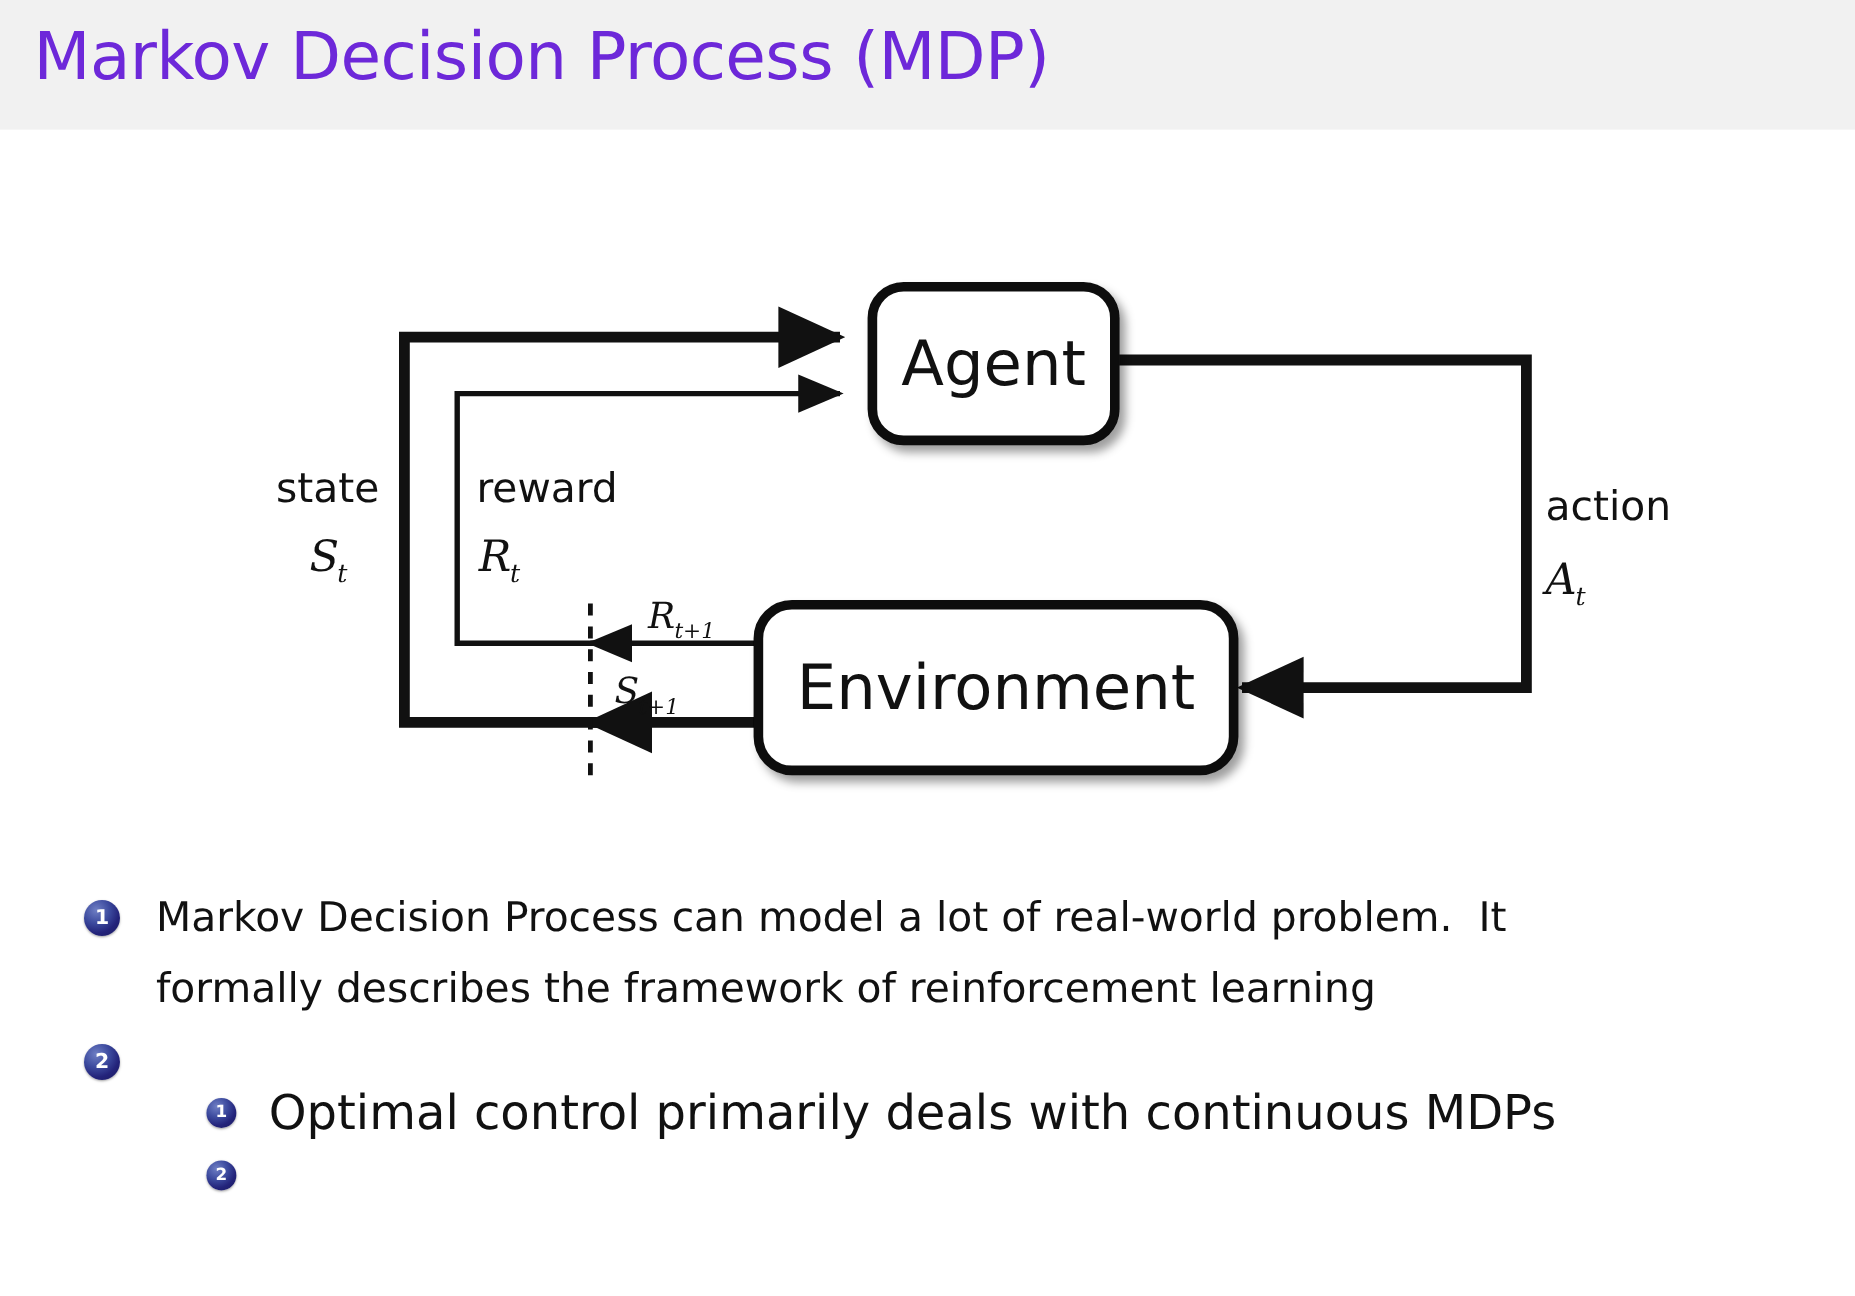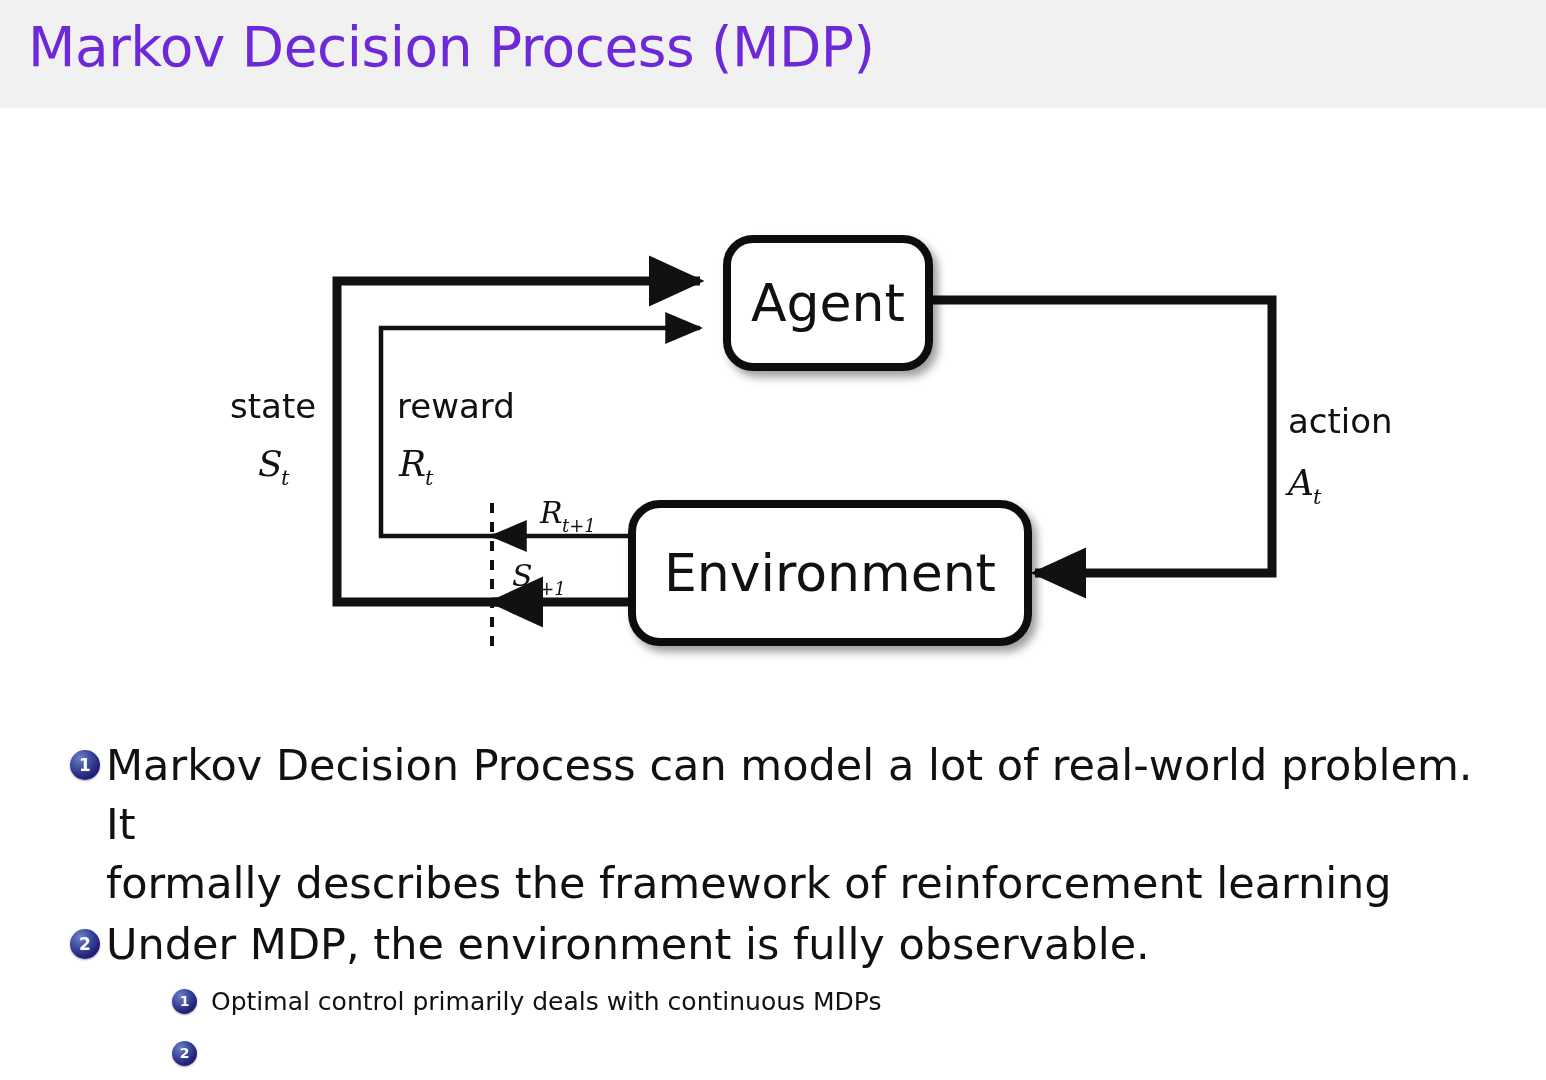--- a/index.html
+++ b/index.html
@@ -136,29 +136,29 @@
     line-height: 25px;
     font-size: 14px;
     margin-top: 13px;
   }
   .bullet-text {
     font-family: "DejaVu Sans", "Liberation Sans", sans-serif;
     color: #111111;
     white-space: pre-wrap;
   }
   .text-lvl1 {
-    font-size: 43px;
+    font-size: 34px;
     line-height: 59px;
-    margin-left: 6px;
+    margin-left: 30px;
     max-width: 1420px;
   }
   .text-lvl2 {
-    font-size: 25px;
+    font-size: 40px;
     line-height: 52px;
-    margin-left: 14px;
+    margin-left: 27px;
     max-width: 1330px;
   }
 </style>
 </head>
 <body>
 
 <div id="header-bar"></div>
 <div id="page-title">Markov Decision Process (MDP)</div>
 
 <div id="diagram">
@@ -234,21 +234,20 @@
 <div id="bullet-list">
 
   <div class="bullet-row lvl1">
     <span class="badge badge-1">1</span>
     <span class="bullet-text text-lvl1">Markov Decision Process can model a lot of real-world problem.  It
 formally describes the framework of reinforcement learning</span>
   </div>
 
   <div class="bullet-row lvl1">
     <span class="badge badge-1">2</span>
-    <span class="bullet-text text-lvl1">Under MDP, the environment is fully observable.</span>
   </div>
 
   <div class="bullet-row lvl2">
     <span class="badge badge-2">1</span>
     <span class="bullet-text text-lvl2">Optimal control primarily deals with continuous MDPs</span>
   </div>
 
   <div class="bullet-row lvl2">
     <span class="badge badge-2">2</span>
   </div>

